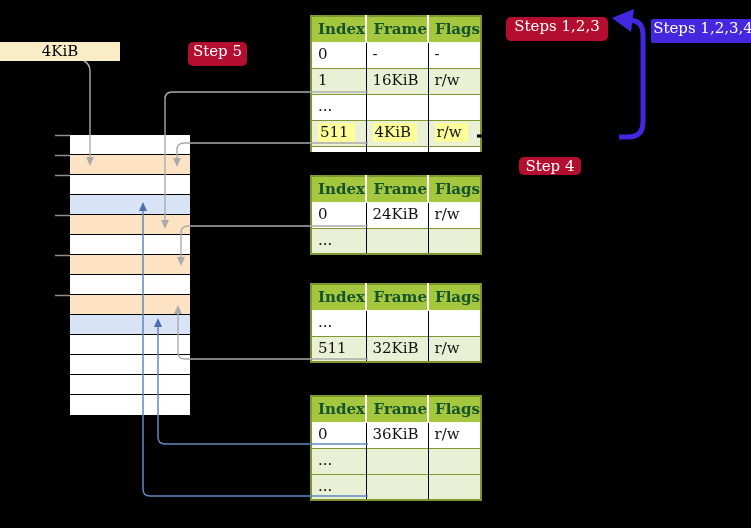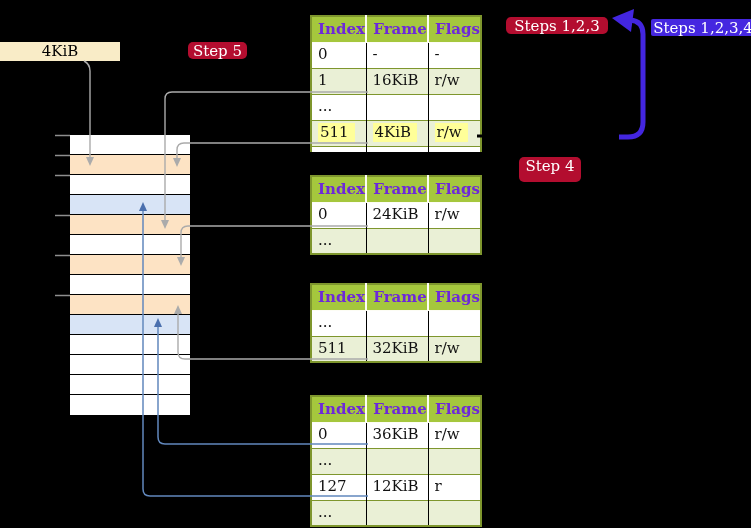--- a/index.html
+++ b/index.html
@@ -7,44 +7,44 @@
     position:relative;width:751px;height:528px;background:var(--bg,#000);
     overflow:hidden;font-family:"DejaVu Serif","Liberation Serif",serif;
   }
   .abs{position:absolute;}
   
   .label-cream{
     left:0;top:42px;width:120px;height:19px;line-height:19px;
     background:var(--label-cream,#f9ecc7);color:#000;text-align:center;font-size:15px;
   }
   
-  .badge{height:17px;line-height:19px;color:#fff;font-size:15px;text-align:center;}
+  .badge{height:24px;line-height:19px;color:#fff;font-size:15px;text-align:center;}
   .badge.red{background:var(--badge-red,#b30d2f);border-radius:5px;}
   .badge.violet{background:var(--badge-violet,#4527e0);border-radius:2px;}
   .b-step0{left:188px;top:42px;width:59px;}
   .b-steps123{left:506px;top:17px;width:102px;}
   .b-steps1234{left:651px;top:19px;width:104px;}
-  .b-step4{left:519px;top:157px;width:62px;height:25px;line-height:18px;}
+  .b-step4{left:519px;top:157px;width:62px;height:18px;line-height:18px;}
   
   .stack{left:70px;top:135px;width:120px;outline:1px solid #000;}
   .mcell{height:20px;box-sizing:border-box;border-bottom:1px solid #000;}
   .mcell:last-child{border-bottom:none;}
   .mcell.free{background:#fff;}
   .mcell.page-table{background:var(--frame-orange,#fde3c4);}
   .mcell.mapped-page{background:var(--frame-blue,#d8e4f6);}
   
   table.ptable{
     position:absolute;left:310px;border-collapse:collapse;
     border:2px solid var(--table-border,#7e962d);background:#fff;
     font-size:15px;color:#111;table-layout:fixed;
   }
   table.ptable.clipped{border-bottom:none;}
   .ptable th{
-    background:var(--header-green,#a5c73d);color:#6d28d9;font-weight:bold;
-    height:26px;box-sizing:border-box;text-align:center;padding:0 0 0 6px;
+    background:var(--header-green,#a5c73d);color:#14532d;font-weight:bold;
+    height:26px;box-sizing:border-box;text-align:right;padding:0 0 0 6px;
     border-bottom:1px solid #fdfdf5;font-size:15px;
   }
   .ptable th + th{border-left:2px solid #fdfdf5;}
   .ptable td{
     height:26px;box-sizing:border-box;padding:0 0 2px 6px;vertical-align:middle;
     border-top:1px solid var(--table-border,#7e962d);
   }
   .ptable td + td{border-left:1px solid #000;}
   .ptable tr.green td{background:var(--row-green,#eaf0d6);}
   .ptable tr.white td{background:#fff;}
@@ -174,25 +174,20 @@
     <tbody>
       <tr class="white">
         <td>0</td>
         <td>36KiB</td>
         <td>r/w</td>
       </tr>
       <tr class="green">
         <td>...</td>
         <td></td>
         <td></td>
-      </tr>
-      <tr class="white">
-        <td>127</td>
-        <td>12KiB</td>
-        <td>r</td>
       </tr>
       <tr class="green">
         <td>...</td>
         <td></td>
         <td></td>
       </tr>
     </tbody>
   </table>
 
   <svg class="overlay" width="751" height="528" viewBox="0 0 751 528">

